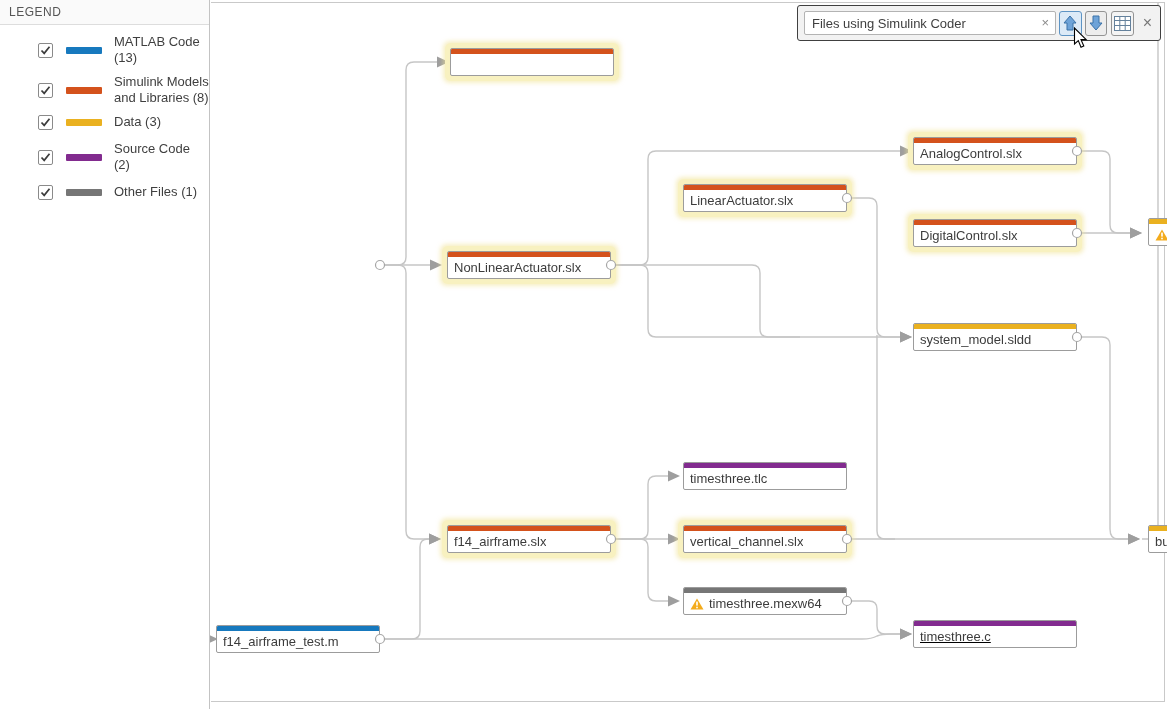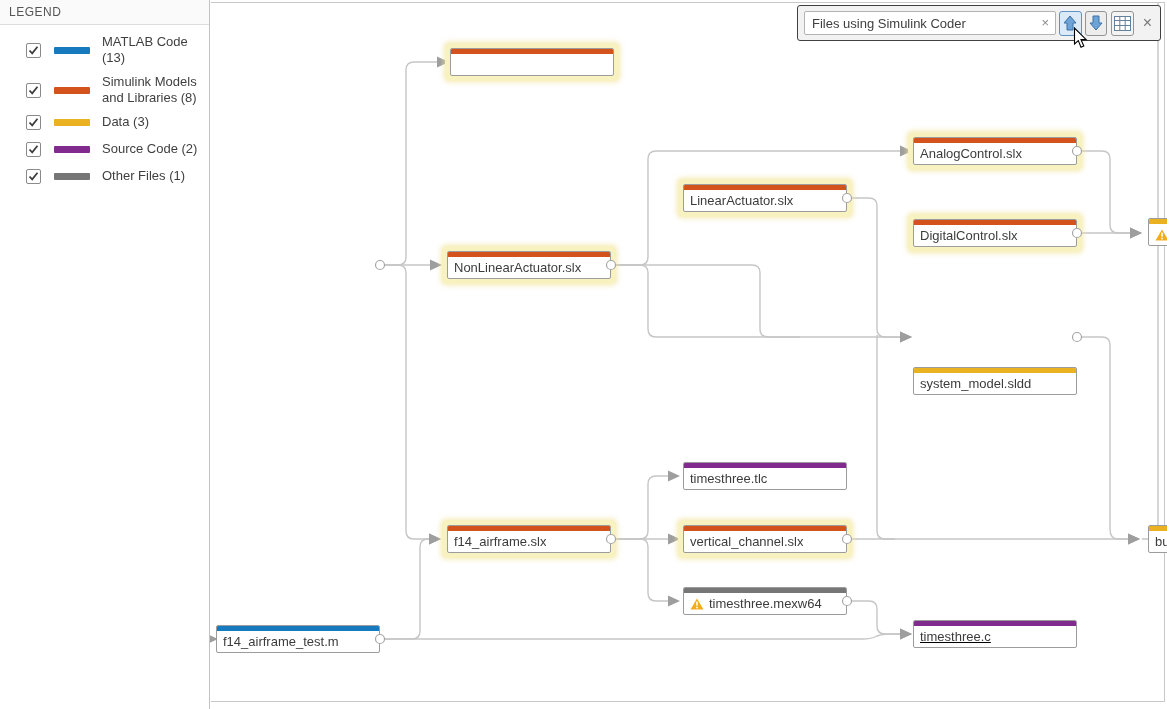--- a/index.html
+++ b/index.html
@@ -4,21 +4,21 @@
 <style>
   html,body{margin:0;padding:0;width:1167px;height:709px;overflow:hidden;background:#fff;
     font-family:"Liberation Sans",sans-serif;}
   #page{position:relative;width:1167px;height:709px;}
 
   
   #legend-panel{position:absolute;left:0;top:0;width:210px;height:709px;background:#fff;
     border-right:1px solid #c3c3c3;box-sizing:border-box;z-index:4;}
   #legend-header{height:24px;line-height:24px;padding-left:9px;font-size:12px;letter-spacing:.5px;
     color:#555;background:#fafafa;border-bottom:1px solid #ddd;}
-  #legend-rows{padding:9px 0 0 16px;}
+  #legend-rows{padding:9px 0 0 10px;margin-left:18px;}
   .lrow{display:flex;align-items:center;padding:0 0 0 10px;}
   .lrow.mb8{margin-bottom:8px;} .lrow.mb11{margin-bottom:11px;}
   .cbox{width:13px;height:13px;background:#fff;border:1px solid #8a8a8a;border-radius:2px;
     display:inline-flex;align-items:center;justify-content:center;flex:0 0 auto;}
   .swatch{width:36px;height:7px;border-radius:1px;margin-left:13px;flex:0 0 auto;}
   .llabel{margin-left:12px;font-size:13px;color:#3f3f3f;width:122px;line-height:16px;}
 
   
   #canvas-border{position:absolute;left:211px;top:2px;width:954px;height:700px;
     border:1px solid #c9c9c9;border-left:none;box-sizing:border-box;z-index:0;}
@@ -166,21 +166,21 @@
         <div class="nbody">
           <span class="nlabel">DigitalControl.slx</span>
         </div>
       </div>
       <div class="node cat-simulink glow" style="left: 447px; top: 251px;">
         <div class="topbar"></div>
         <div class="nbody">
           <span class="nlabel">NonLinearActuator.slx</span>
         </div>
       </div>
-      <div class="node cat-data" style="left: 913px; top: 323px; margin-top: 44px;">
+      <div class="node cat-data" style="left: 913px; top: 323px;">
         <div class="topbar"></div>
         <div class="nbody">
           <span class="nlabel">system_model.sldd</span>
         </div>
       </div>
       <div class="node cat-source" style="left: 683px; top: 462px;">
         <div class="topbar"></div>
         <div class="nbody">
           <span class="nlabel">timesthree.tlc</span>
         </div>

